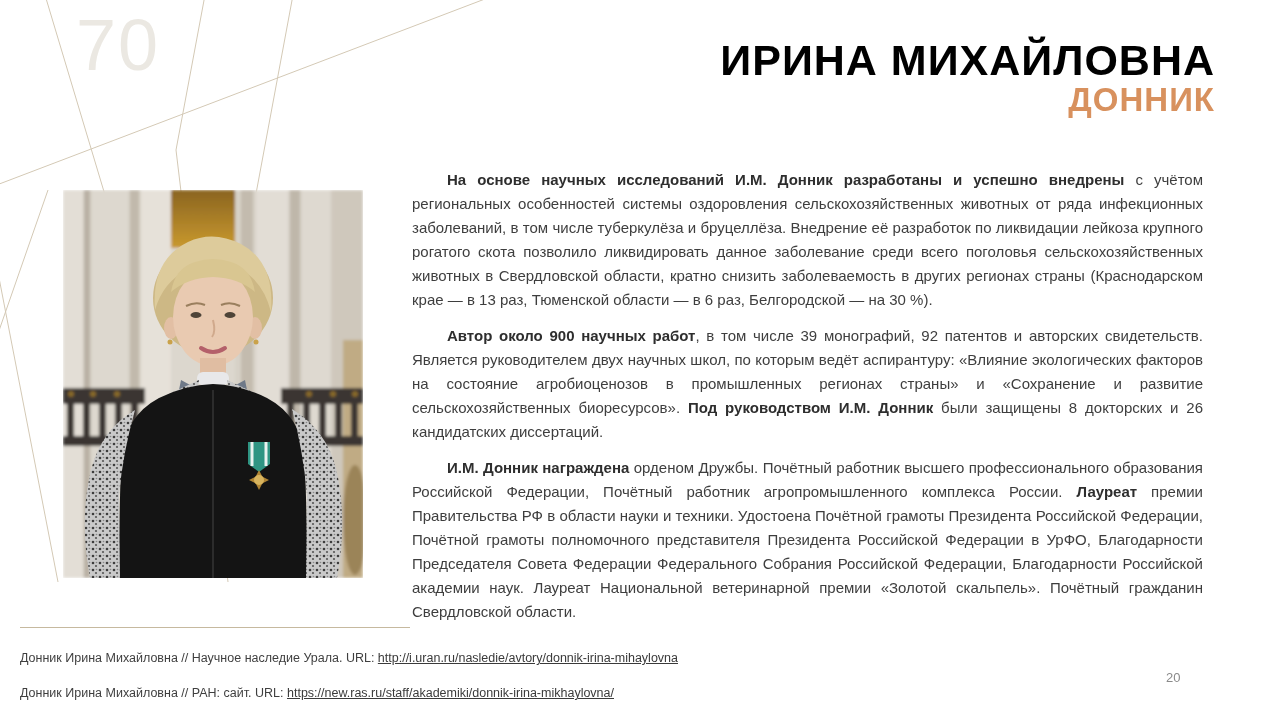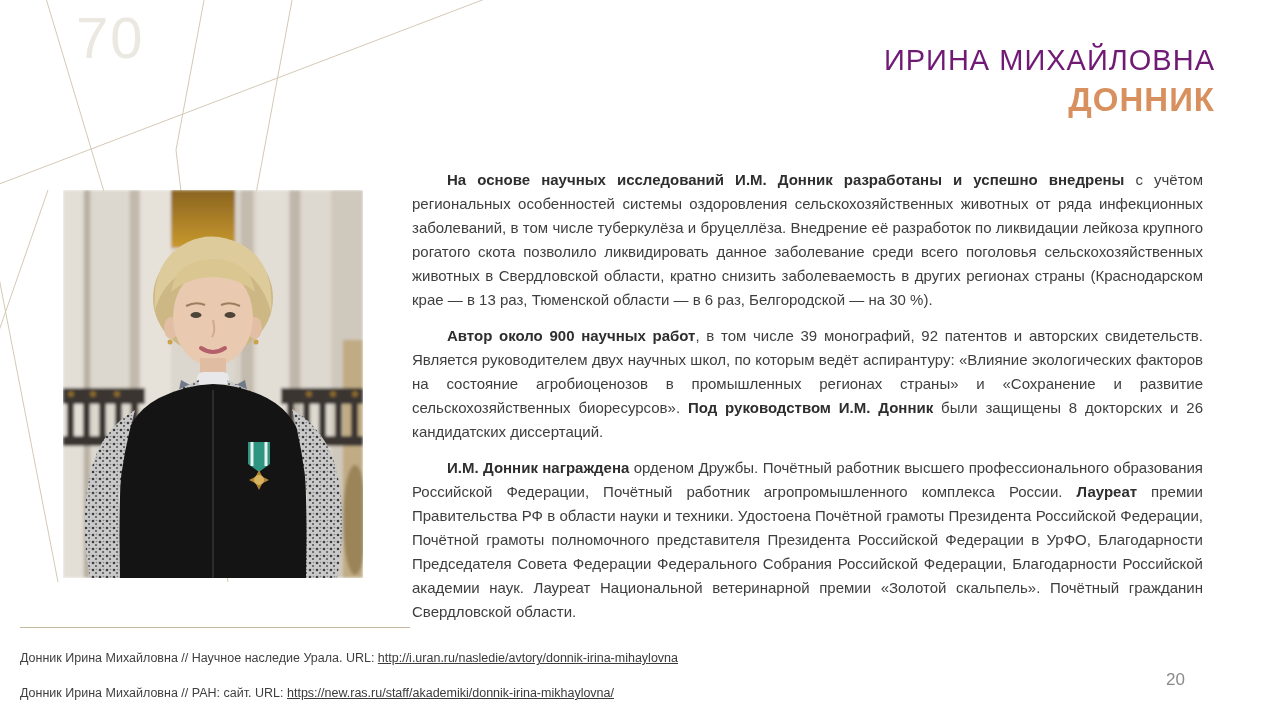--- a/index.html
+++ b/index.html
@@ -2,39 +2,39 @@
 <html><head>
 <meta charset="utf-8">
 <style>
   html,body{margin:0;padding:0;background:#fff;}
   .slide{
     position:relative;width:1280px;height:720px;background:#ffffff;
     overflow:hidden;font-family:"Liberation Sans", sans-serif;
   }
   .decor-lines{position:absolute;left:0;top:0;width:1280px;height:720px;pointer-events:none;}
   .watermark{
-    position:absolute;left:76px;top:6px;font-size:58px;font-weight:400;
+    position:absolute;left:76px;top:6px;font-size:72px;font-weight:400;
     color:#ebe8e2;letter-spacing:2px;line-height:1.1;text-align:right;
   }
   .title-block{position:absolute;right:65px;top:40px;text-align:right;}
-  .title-line1{font-size:29px;color:#701a75;letter-spacing:1px;line-height:40px;font-weight:400;}
+  .title-line1{font-size:43px;color:#000000;letter-spacing:1px;line-height:40px;font-weight:700;}
   .title-line2{font-size:33px;color:#d8915e;letter-spacing:1px;line-height:40px;font-weight:700;}
   .photo{position:absolute;left:63px;top:190px;width:300px;height:388px;}
   .photo svg{display:block;}
   .body-text{position:absolute;left:400px;top:156px;width:815px;}
   .para{
     margin:12px;text-indent:35px;text-align:justify;
     font-size:15px;line-height:24px;color:#3e3e3e;
   }
   .para .b{font-weight:700;color:#2e2e2e;}
   .divider{position:absolute;left:20px;top:627px;width:390px;height:0;border-top:1px solid #c6b99f;}
   .footer-refs{position:absolute;left:20px;top:633px;width:980px;}
   .ref-line{font-size:12.5px;line-height:19.2px;color:#3f3f3f;white-space:nowrap;margin-top:16px;}
   .ref-link{text-decoration:underline;color:#3a3a3a;cursor:pointer;}
-  .page-number{position:absolute;left:1166px;top:670px;font-size:17px;color:#8a8a8a;}
+  .page-number{position:absolute;left:1166px;top:670px;font-size:13px;color:#8a8a8a;}
 </style>
 </head>
 <body>
 
 <div class="slide">
 
   <svg class="decor-lines" width="1280" height="720" viewBox="0 0 1280 720">
     <g stroke="#cfc3ad" stroke-width="1" fill="none" opacity="0.9">
       <path d="M45,-5 L150,345"></path>
       <path d="M205,-5 L176,150 L228,582"></path>

